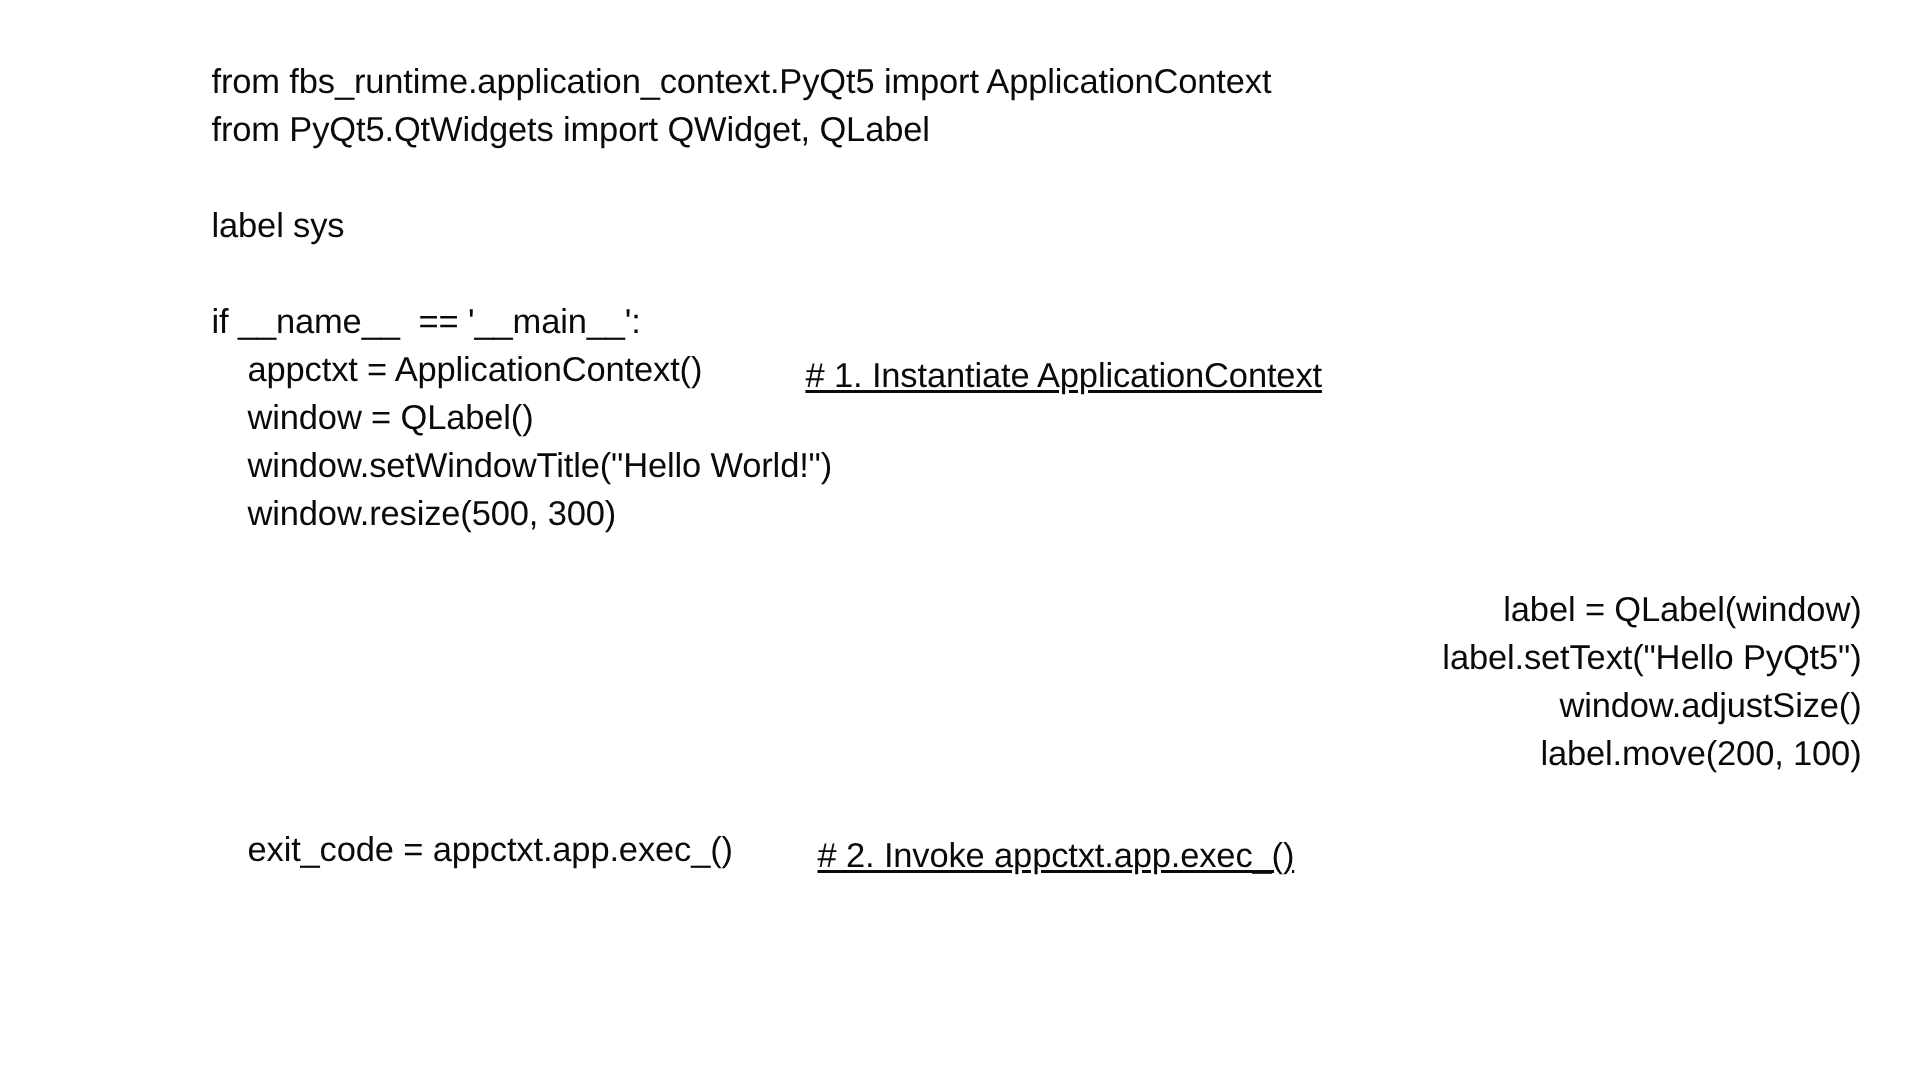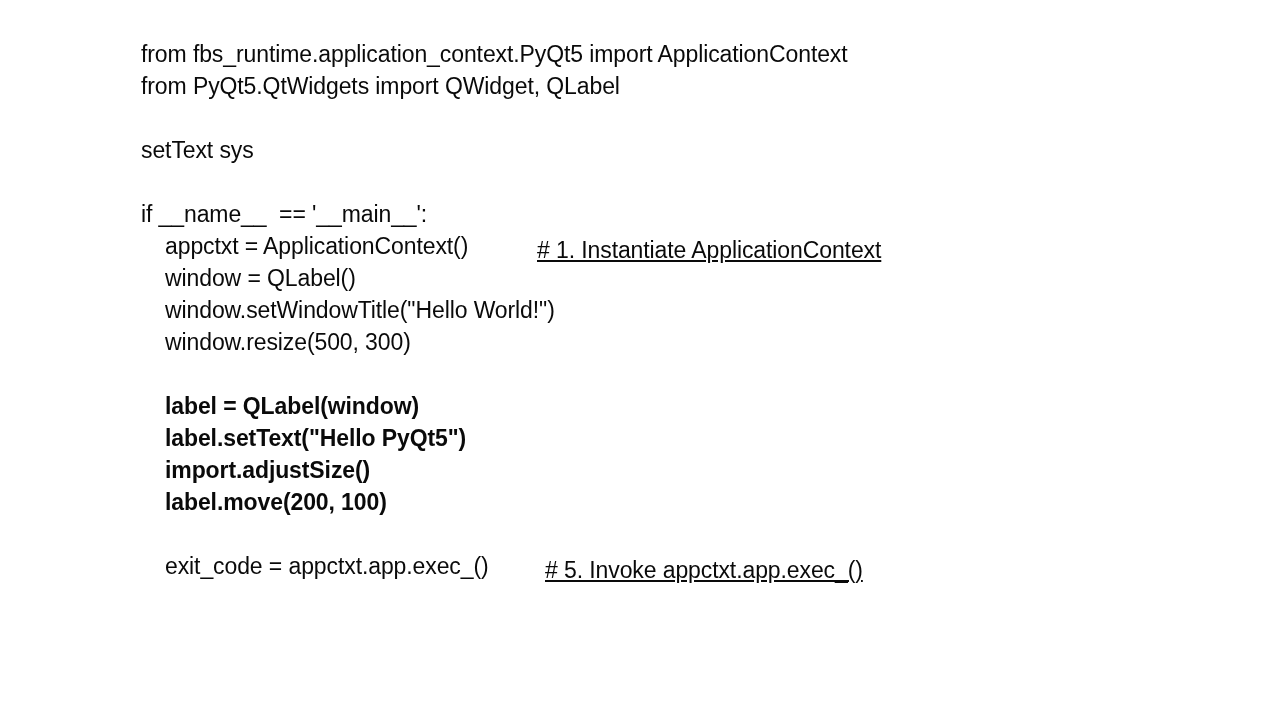--- a/index.html
+++ b/index.html
@@ -43,49 +43,50 @@
   .code-line.blank {
     height: 32px;
   }
 
   
   .ind-0 { padding-left: 0px; }
   .ind-1 { padding-left: 24px; }
 
   
   .code-line.em {
-    font-weight: bold;
+    font-weight: normal;
+    text-align: right;
   }
 
   
   .code-line .comment {
     position: absolute;
     top: 4px;
     white-space: pre;
     text-decoration: underline;
   }
   .comment.col-a { left: 396px; }
   .comment.col-b { left: 404px; }
 </style>
 </head>
 <body>
 
 <div id="code-slide">
   <div id="code-block">
       <div class="code-line ind-0">from fbs_runtime.application_context.PyQt5 import ApplicationContext</div>
       <div class="code-line ind-0">from PyQt5.QtWidgets import QWidget, QLabel</div>
       <div class="code-line ind-0 blank"></div>
-      <div class="code-line ind-0">setText sys</div>
+      <div class="code-line ind-0">label sys</div>
       <div class="code-line ind-0 blank"></div>
       <div class="code-line ind-0">if __name__  == '__main__':</div>
       <div class="code-line ind-1">appctxt = ApplicationContext()<span class="comment col-a"># 1. Instantiate ApplicationContext</span></div>
       <div class="code-line ind-1">window = QLabel()</div>
       <div class="code-line ind-1">window.setWindowTitle("Hello World!")</div>
       <div class="code-line ind-1">window.resize(500, 300)</div>
       <div class="code-line ind-1 blank"></div>
       <div class="code-line ind-1 em">label = QLabel(window)</div>
       <div class="code-line ind-1 em">label.setText("Hello PyQt5")</div>
-      <div class="code-line ind-1 em">import.adjustSize()</div>
+      <div class="code-line ind-1 em">window.adjustSize()</div>
       <div class="code-line ind-1 em">label.move(200, 100)</div>
       <div class="code-line ind-1 blank"></div>
-      <div class="code-line ind-1">exit_code = appctxt.app.exec_()<span class="comment col-b"># 5. Invoke appctxt.app.exec_()</span></div>
+      <div class="code-line ind-1">exit_code = appctxt.app.exec_()<span class="comment col-b"># 2. Invoke appctxt.app.exec_()</span></div>
     </div>
 </div>
 
 </body></html>

